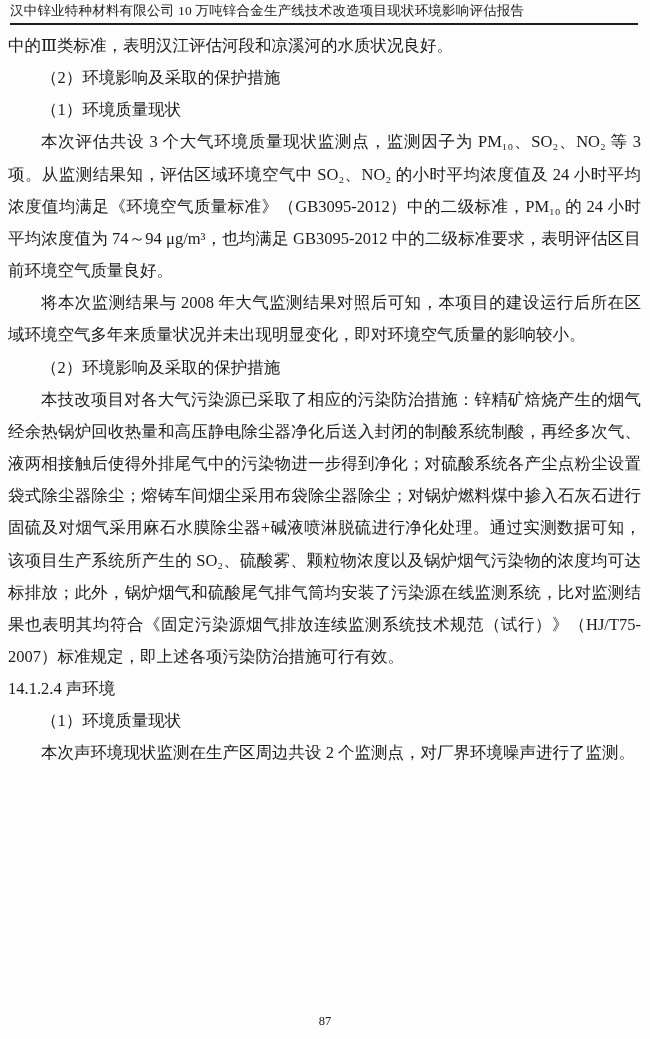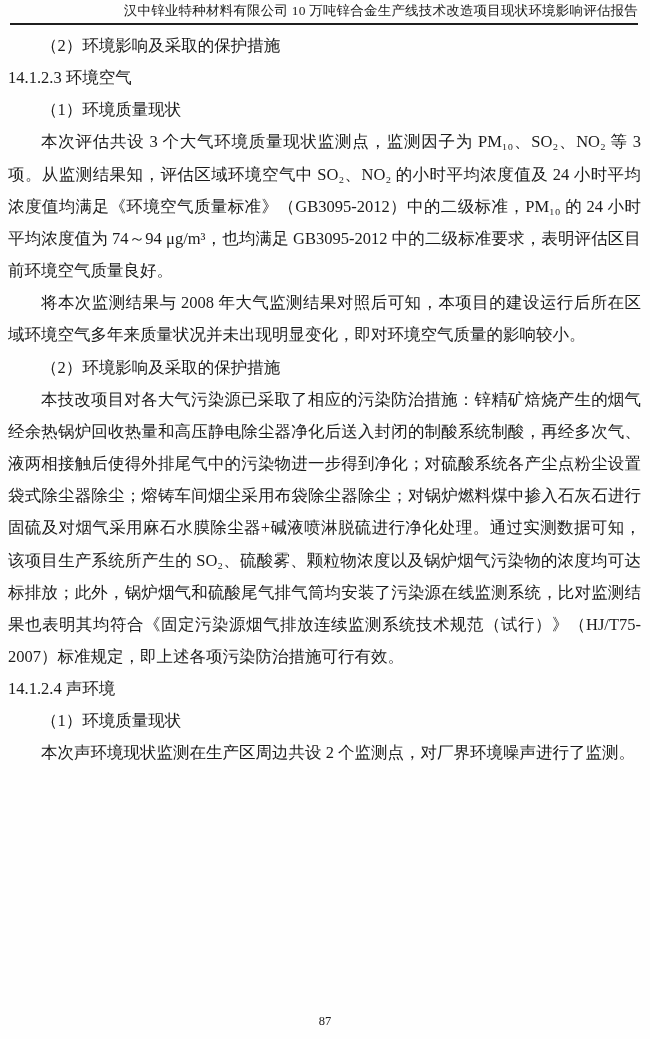--- a/index.html
+++ b/index.html
@@ -11,21 +11,21 @@
     background: #fefefe;
     overflow: hidden;
     font-family: "Liberation Serif", "DejaVu Serif", serif;
     color: #1b1b1b;
   }
   .doc-header {
     position: absolute;
     top: 2px;
     left: 10px;
     width: 628px;
-    text-align: right;
+    text-align: left;
     font-size: 13.5px;
     line-height: 17px;
     letter-spacing: 0.2px;
     padding-bottom: 4px;
     border-bottom: 2px solid #1f1f1f;
     white-space: nowrap;
   }
   .doc-body {
     position: absolute;
     top: 30px;
@@ -50,22 +50,22 @@
   }
 </style>
 </head>
 <body>
 
 <div class="page">
 
   <div class="doc-header">汉中锌业特种材料有限公司 10 万吨锌合金生产线技术改造项目现状环境影响评估报告</div>
 
   <div class="doc-body">
+    <p class="noindent">中的Ⅲ类标准，表明汉江评估河段和凉溪河的水质状况良好。</p>
     <p class="indent">（2）环境影响及采取的保护措施</p>
-    <p class="heading">14.1.2.3 环境空气</p>
     <p class="indent">（1）环境质量现状</p>
     <p class="indent">本次评估共设 3 个大气环境质量现状监测点，监测因子为 PM₁₀、SO₂、NO₂ 等 3 项。从监测结果知，评估区域环境空气中 SO₂、NO₂ 的小时平均浓度值及 24 小时平均浓度值均满足《环境空气质量标准》（GB3095-2012）中的二级标准，PM₁₀ 的 24 小时平均浓度值为 74～94 μg/m³，也均满足 GB3095-2012 中的二级标准要求，表明评估区目前环境空气质量良好。</p>
     <p class="indent">将本次监测结果与 2008 年大气监测结果对照后可知，本项目的建设运行后所在区域环境空气多年来质量状况并未出现明显变化，即对环境空气质量的影响较小。</p>
     <p class="indent">（2）环境影响及采取的保护措施</p>
     <p class="indent">本技改项目对各大气污染源已采取了相应的污染防治措施：锌精矿焙烧产生的烟气经余热锅炉回收热量和高压静电除尘器净化后送入封闭的制酸系统制酸，再经多次气、液两相接触后使得外排尾气中的污染物进一步得到净化；对硫酸系统各产尘点粉尘设置袋式除尘器除尘；熔铸车间烟尘采用布袋除尘器除尘；对锅炉燃料煤中掺入石灰石进行固硫及对烟气采用麻石水膜除尘器+碱液喷淋脱硫进行净化处理。通过实测数据可知，该项目生产系统所产生的 SO₂、硫酸雾、颗粒物浓度以及锅炉烟气污染物的浓度均可达标排放；此外，锅炉烟气和硫酸尾气排气筒均安装了污染源在线监测系统，比对监测结果也表明其均符合《固定污染源烟气排放连续监测系统技术规范（试行）》（HJ/T75-2007）标准规定，即上述各项污染防治措施可行有效。</p>
     <p class="heading">14.1.2.4 声环境</p>
     <p class="indent">（1）环境质量现状</p>
     <p class="indent">本次声环境现状监测在生产区周边共设 2 个监测点，对厂界环境噪声进行了监测。</p>
   </div>
 

